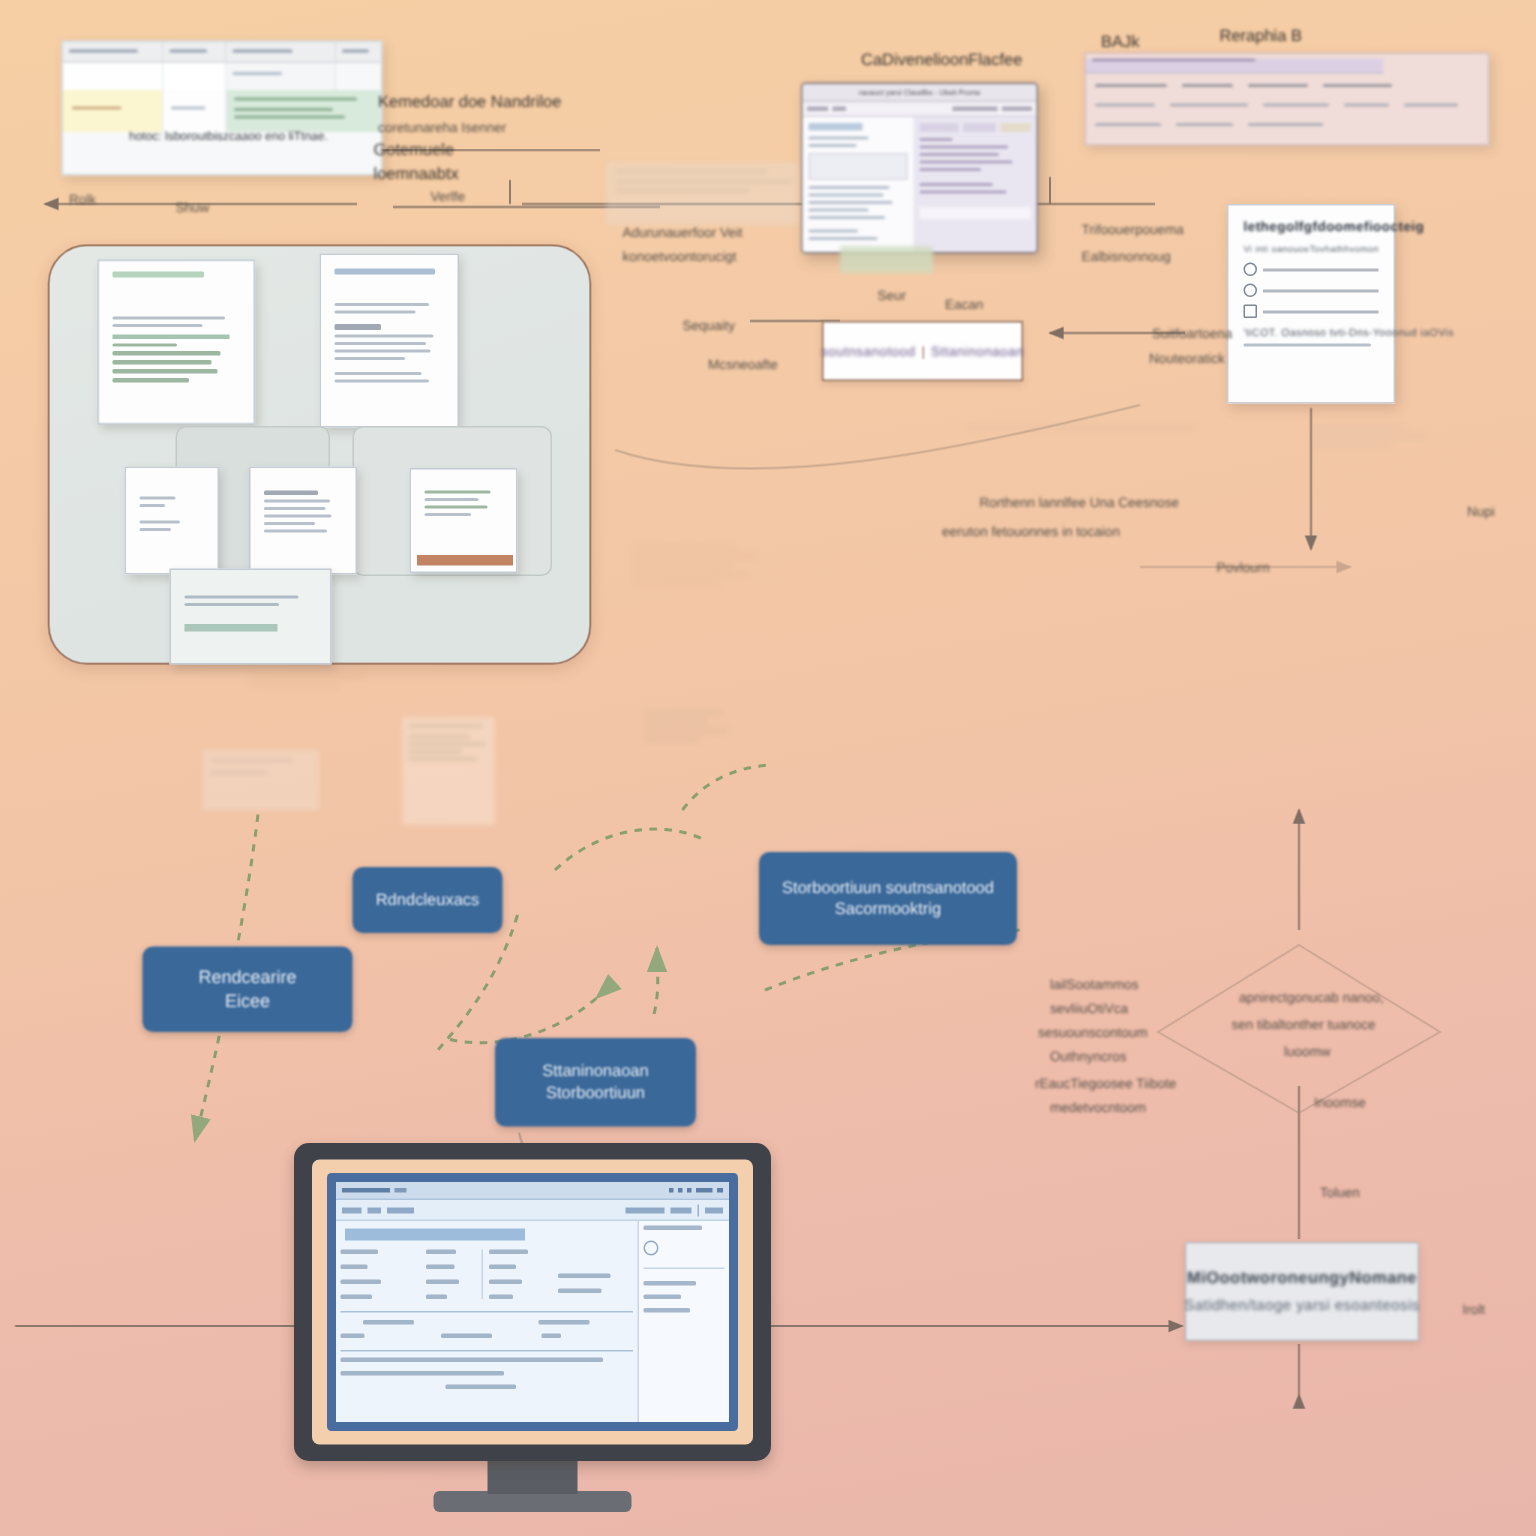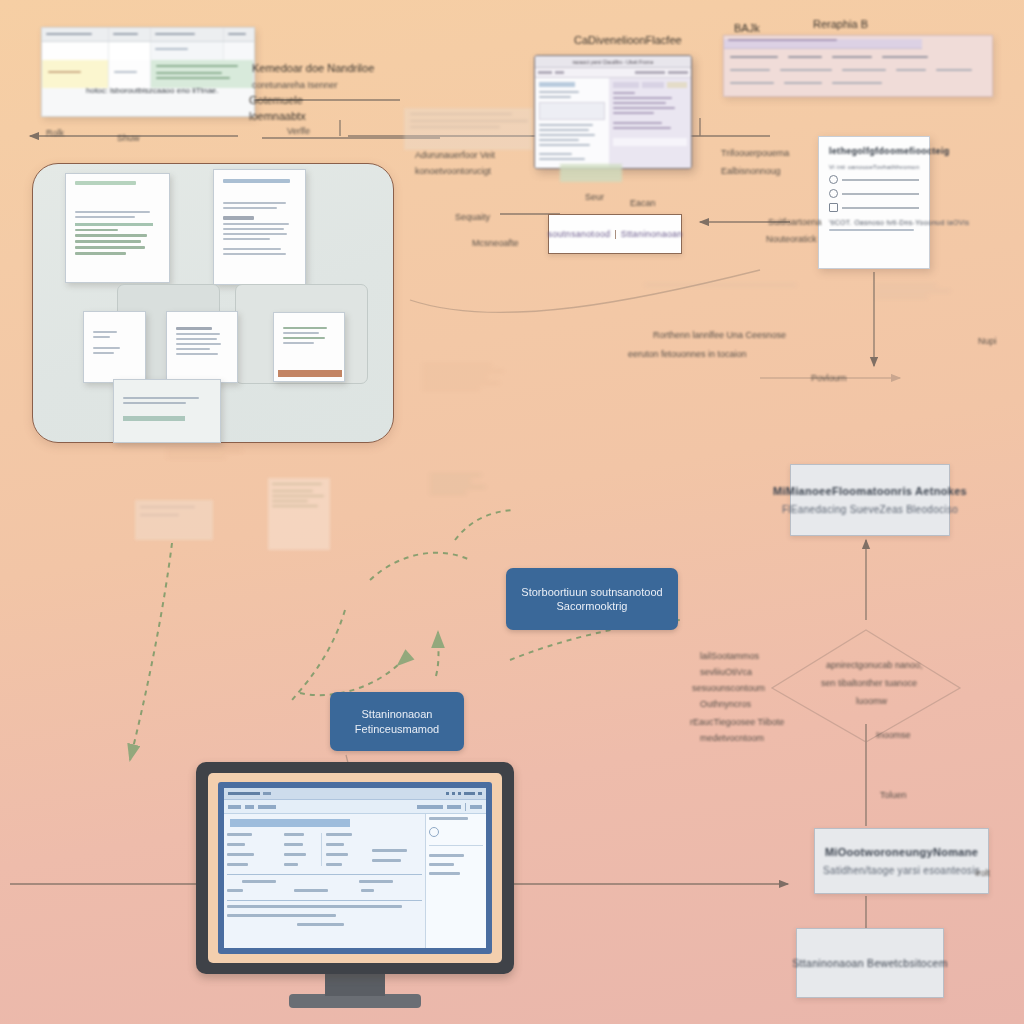--- a/index.html
+++ b/index.html
@@ -460,43 +460,45 @@
   </div>
   <div class="abs ghost2" style="left:162px;top:446px;width:96px;height:34px;">
     <div class="ln o" style="margin:4px;width:80%"></div>
       <div class="ln o" style="margin:4px;width:62%"></div>
   </div>
   <div class="abs ghost2" style="left:640px;top:280px;width:170px;height:24px;">
     <div class="ln" style="margin:4px;width:90%"></div>
   </div>
   <div class="abs ghost2" style="left:1000px;top:700px;width:24px;height:60px;"></div>
 
+  <div class="abs bluebox" style="left:95px;top:631px;width:140px;height:57px;">
+    <div>
+      <div>Rendcearire</div>
+      <div>Eicee</div>
+    </div>
+  </div>
+  <div class="abs bluebox" style="left:235px;top:578px;width:100px;height:44px;font-size:11px;">
+    <div>Rdndcleuxacs</div>
+  </div>
   <div class="abs bluebox" style="left:330px;top:692px;width:134px;height:59px;font-size:11px;">
     <div>
       <div>Sttaninonaoan</div>
-      <div>Fetinceusmamod</div>
+      <div>Storboortiuun</div>
     </div>
   </div>
   <div class="abs bluebox" style="left:506px;top:568px;width:172px;height:62px;font-size:11px;">
     <div>
       <div>Storboortiuun soutnsanotood</div>
       <div>Sacormooktrig</div>
     </div>
   </div>
 
-  <div class="abs graybox" style="left:790px;top:464px;width:160px;height:72px;">
-    <div class="t blurtext">MiMianoeeFloomatoonris Aetnokes</div>
-    <div class="s blurtext">FlEanedacing SueveZeas Bleodociso</div>
-  </div>
-  <div class="abs graybox" style="left:790px;top:828px;width:175px;height:66px;margin-left:24px;">
+  <div class="abs graybox" style="left:790px;top:828px;width:156px;height:66px;">
     <div class="t blurtext">MiOootworoneungyNomane</div>
     <div class="s blurtext">Satidhen/taoge yarsi esoanteosis</div>
-  </div>
-  <div class="abs graybox" style="left:796px;top:928px;width:148px;height:70px;">
-    <div class="s blurtext" style="font-size:10.5px;color:#3d4551;">Sttaninonaoan Bewetcbsitocem</div>
   </div>
 
   <div class="abs" id="monitor">
     <div class="base"></div>
     <div class="neck"></div>
     <div class="bezel">
       <div class="inner">
         <div class="screenframe">
           <div class="screen">
             <div class="scr-titlebar">

